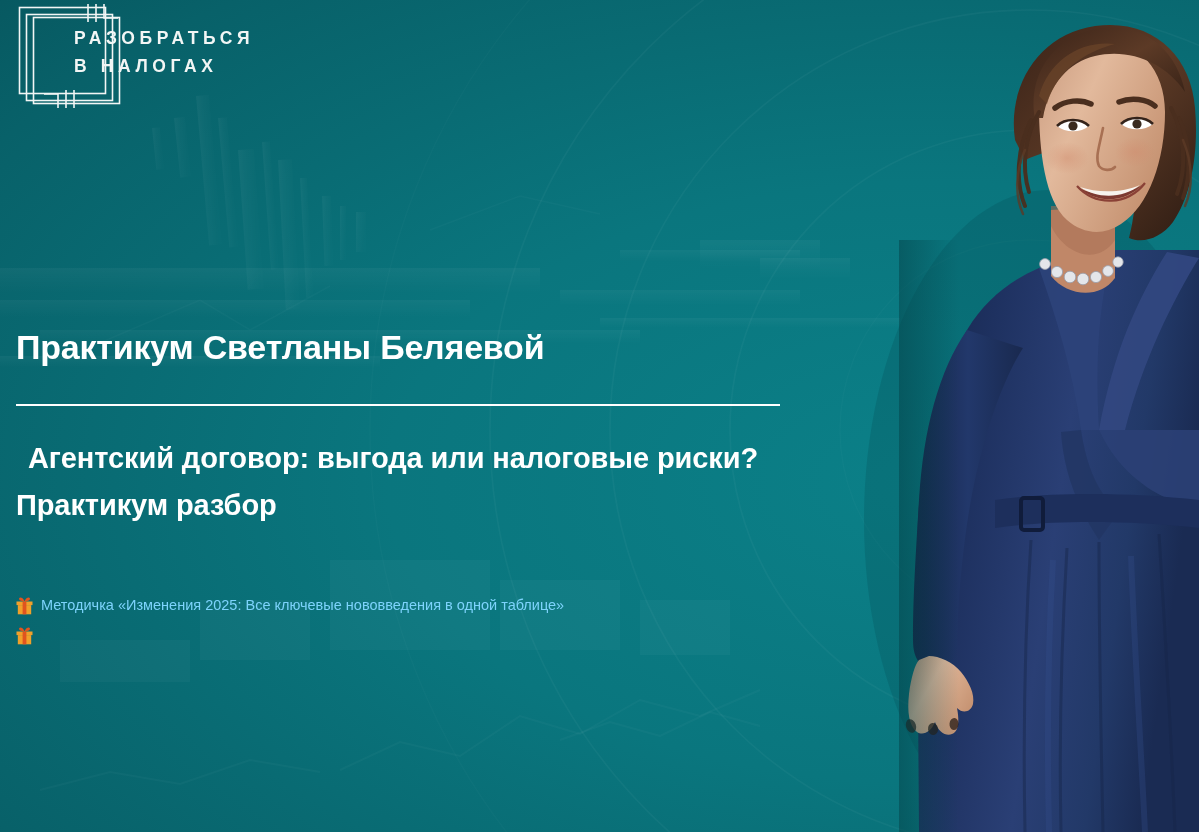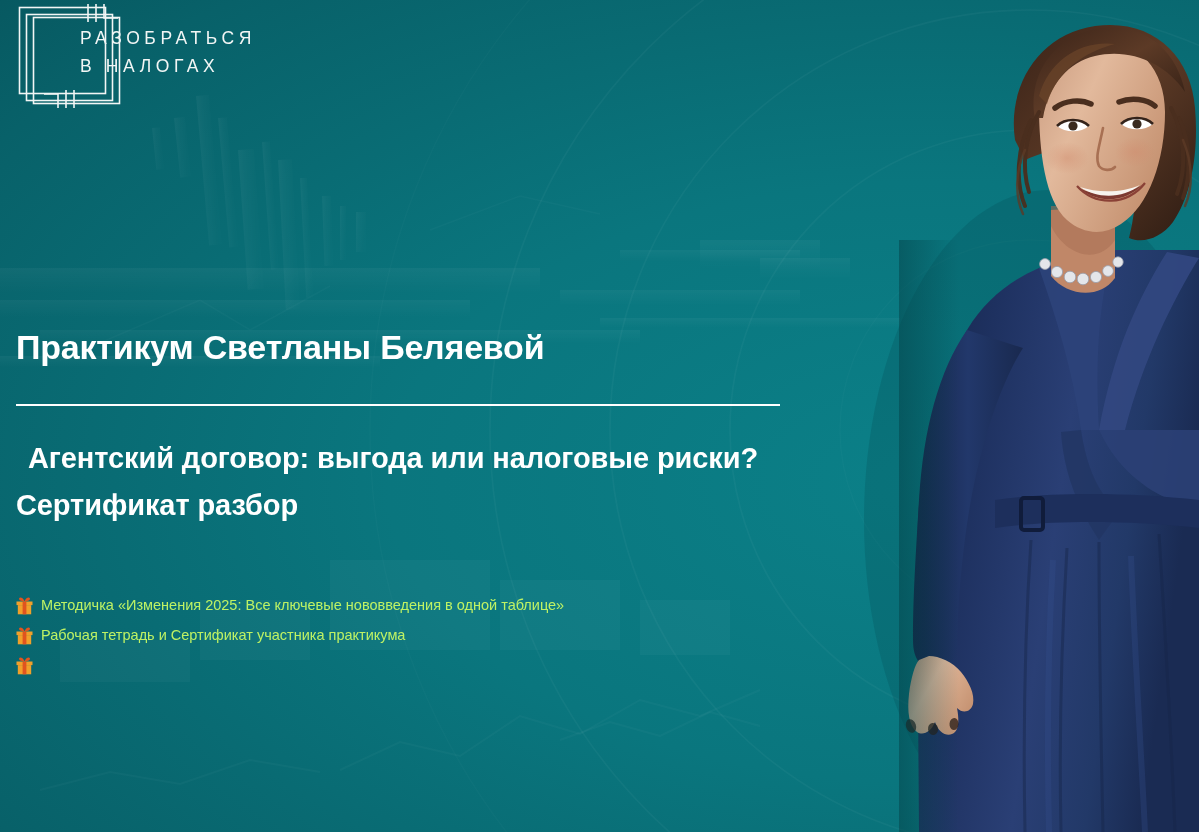--- a/index.html
+++ b/index.html
@@ -40,25 +40,25 @@
     height: 110px;
   }
   .logo-mark {
     position: absolute;
     left: 0; top: 0;
     width: 130px;
     height: 104px;
   }
   .logo-text {
     position: absolute;
-    left: 64px;
+    left: 58px;
     top: 20px;
     color: #f2f6f5;
     font-size: 17.5px;
-    font-weight: 400;
+    font-weight: 700;
     letter-spacing: 4.6px;
     line-height: 28px;
     white-space: nowrap;
   }
   .logo-text .l2 { display: block; }
 
   
   .content {
     position: absolute;
     left: 16px;
@@ -119,21 +119,21 @@
     top: 594px;
     margin: 0;
     padding: 0;
     list-style: none;
   }
   .bonus-item {
     display: flex;
     align-items: flex-start;
     gap: 8px;
     margin-bottom: 8px;
-    color: #bef264;
+    color: #7dd3fc;
     font-size: 14.5px;
     line-height: 22px;
     white-space: nowrap;
   }
   .bonus-icon {
     width: 17px;
     height: 20px;
     flex: 0 0 17px;
     position: relative;
     top: 1px;
@@ -399,48 +399,38 @@
     <rect x="100" y="240" width="60" height="592" fill="url(#shadowEdge)"></rect>
   </svg>
 
   <div class="content">
 
     <h1 class="kicker">Практикум Светланы Беляевой</h1>
 
     <div class="divider"></div>
 
     <h2 class="headline">Агентский договор: выгода или налоговые риски?</h2>
-    <h2 class="headline-2">Сертификат разбор</h2>
+    <h2 class="headline-2">Практикум разбор</h2>
 
     <ul class="bonus-list">
       <li class="bonus-item">
         <svg class="bonus-icon" viewBox="0 0 17 20" aria-hidden="true">
           <rect x="0.5" y="6.5" width="16" height="3.6" fill="#f0a02a"></rect>
           <rect x="1.8" y="10.1" width="13.4" height="9.2" fill="#f0a02a"></rect>
           <rect x="6.6" y="6.5" width="3.8" height="12.8" fill="#e0541f"></rect>
           <path d="M8.5 6.2 C6.4 1.2 2.2 1.8 3.2 4.6 C3.9 6.2 6.6 6.4 8.5 6.2 Z" fill="#e0541f"></path>
           <path d="M8.5 6.2 C10.6 1.2 14.8 1.8 13.8 4.6 C13.1 6.2 10.4 6.4 8.5 6.2 Z" fill="#e0541f"></path>
         </svg>
         <span>Методичка «Изменения 2025: Все ключевые нововведения в одной таблице»</span>
       </li>
       <li class="bonus-item">
         <svg class="bonus-icon" viewBox="0 0 17 20" aria-hidden="true">
           <rect x="0.5" y="6.5" width="16" height="3.6" fill="#f0a02a"></rect>
           <rect x="1.8" y="10.1" width="13.4" height="9.2" fill="#f0a02a"></rect>
           <rect x="6.6" y="6.5" width="3.8" height="12.8" fill="#e0541f"></rect>
           <path d="M8.5 6.2 C6.4 1.2 2.2 1.8 3.2 4.6 C3.9 6.2 6.6 6.4 8.5 6.2 Z" fill="#e0541f"></path>
           <path d="M8.5 6.2 C10.6 1.2 14.8 1.8 13.8 4.6 C13.1 6.2 10.4 6.4 8.5 6.2 Z" fill="#e0541f"></path>
         </svg>
-        <span>Рабочая тетрадь и Сертификат участника практикума</span>
-      </li>
-      <li class="bonus-item">
-        <svg class="bonus-icon" viewBox="0 0 17 20" aria-hidden="true">
-          <rect x="0.5" y="6.5" width="16" height="3.6" fill="#f0a02a"></rect>
-          <rect x="1.8" y="10.1" width="13.4" height="9.2" fill="#f0a02a"></rect>
-          <rect x="6.6" y="6.5" width="3.8" height="12.8" fill="#e0541f"></rect>
-          <path d="M8.5 6.2 C6.4 1.2 2.2 1.8 3.2 4.6 C3.9 6.2 6.6 6.4 8.5 6.2 Z" fill="#e0541f"></path>
-          <path d="M8.5 6.2 C10.6 1.2 14.8 1.8 13.8 4.6 C13.1 6.2 10.4 6.4 8.5 6.2 Z" fill="#e0541f"></path>
-        </svg>
       </li>
     </ul>
 
   </div>
 </div>
 
 </body></html>

